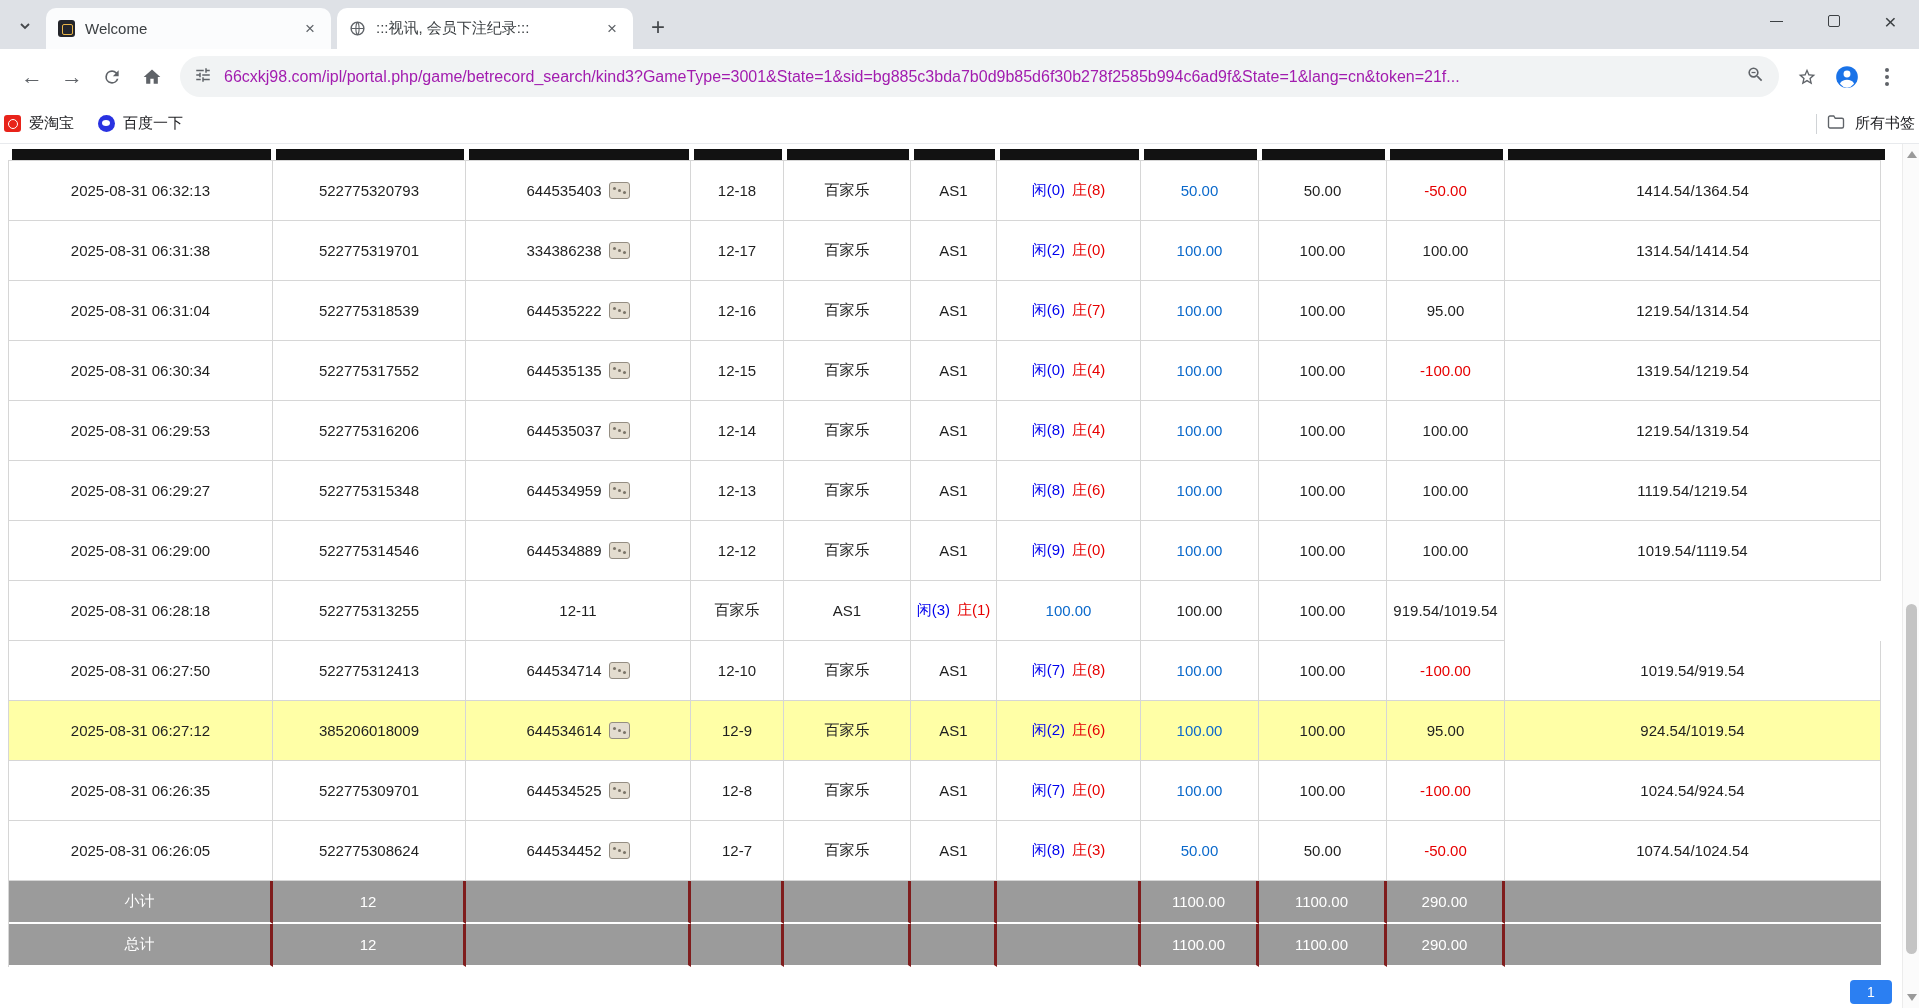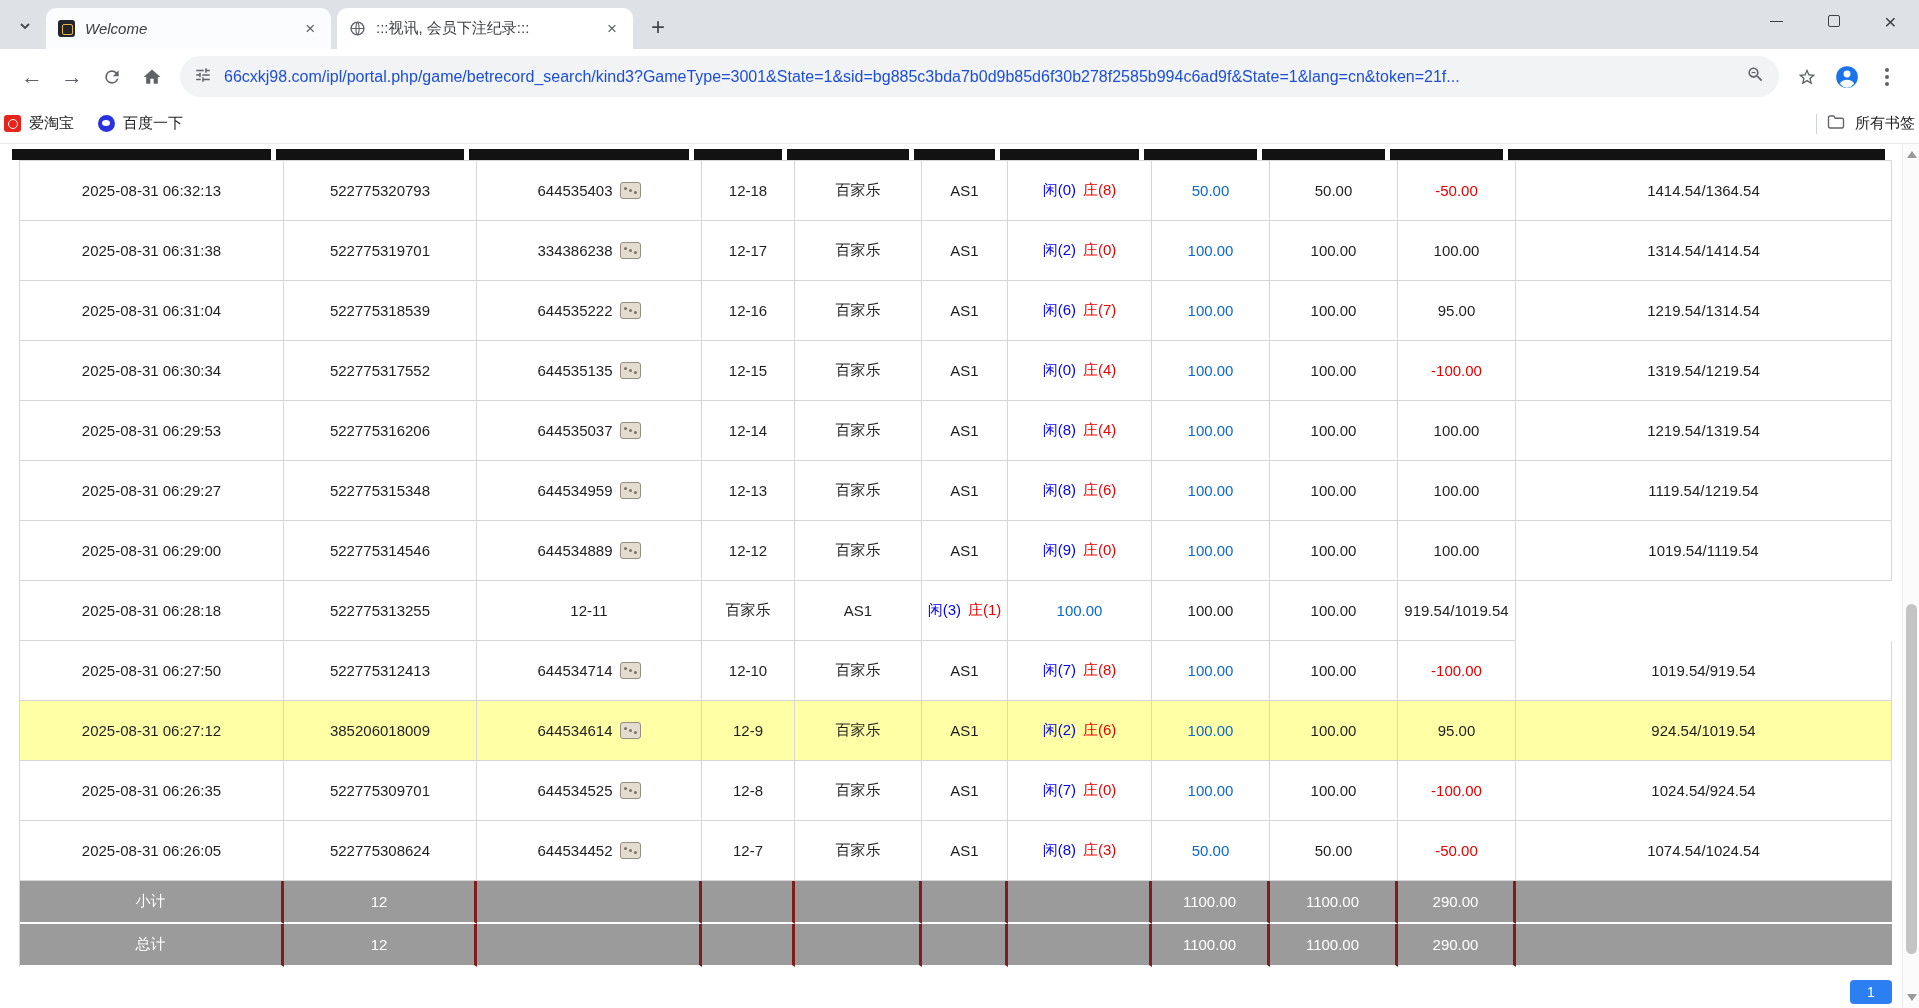--- a/index.html
+++ b/index.html
@@ -12,60 +12,60 @@
     --pg-blue:#2b7ff2;
   }
   *{box-sizing:border-box;margin:0;padding:0;}
   html,body{width:1919px;height:1008px;overflow:hidden;}
   body{font-family:"Liberation Sans","DejaVu Sans",sans-serif;background:#fff;position:relative;}
 
   
   .tabstrip{height:49px;background:#dee1e6;display:flex;align-items:flex-end;position:relative;}
   .tab-search{width:30px;height:30px;margin:0 6px 8px 10px;display:flex;align-items:center;justify-content:center;border-radius:50%;}
   .tab{height:41px;display:flex;align-items:center;padding:0 10px 0 12px;border-radius:10px 10px 0 0;position:relative;}
-  .tab1{width:285px;background:#fbfcfd;font-style:italic;}
+  .tab1{width:285px;background:#fbfcfd;}
   .tab2{width:296px;background:#ffffff;margin-left:6px;}
   .tab .fav{width:17px;height:17px;margin-right:10px;flex:none;}
   .fav-dark{background:#23252b;border-radius:3px;position:relative;}
   .fav-dark::after{content:"";position:absolute;left:4px;top:4px;width:9px;height:9px;border:1.5px solid #e9b54a;border-radius:2px;}
   .tab-title{flex:1;font-size:15px;color:#3c4043;white-space:nowrap;overflow:hidden;}
   .tab-close{width:22px;height:22px;display:flex;align-items:center;justify-content:center;color:#5f6368;font-size:17px;border-radius:50%;flex:none;}
   .newtab{width:30px;height:30px;margin:0 0 7px 10px;display:flex;align-items:center;justify-content:center;font-size:24px;color:#44474a;border-radius:50%;}
   .win-controls{position:absolute;right:0;top:0;height:42px;display:flex;}
   .win-btn{width:57px;height:42px;display:flex;align-items:center;justify-content:center;color:#3c4043;}
   .min-glyph{width:13px;height:0;border-top:1.6px solid #3c4043;}
   .max-glyph{width:12px;height:12px;border:1.6px solid #3c4043;border-radius:2px;}
   .close-glyph{font-size:21px;line-height:1;}
 
   
   .toolbar{height:55px;background:#fff;display:flex;align-items:center;padding:0 12px;}
   .tool-btn{width:40px;height:40px;border-radius:50%;display:flex;align-items:center;justify-content:center;color:#5f6368;font-size:22px;flex:none;}
   .urlbar{flex:1;height:41px;background:#f1f3f4;border-radius:21px;display:flex;align-items:center;padding:0 14px;margin:0 8px;min-width:0;}
-  .url-text{flex:1;font-size:16px;color:#1d4ed8;white-space:nowrap;overflow:hidden;margin:0 12px;}
+  .url-text{flex:1;font-size:16px;color:#a21caf;white-space:nowrap;overflow:hidden;margin:0 12px;}
   .avatar-wrap{width:40px;height:40px;display:flex;align-items:center;justify-content:center;flex:none;}
   .menu-dots{display:flex;flex-direction:column;gap:3px;align-items:center;}
   .menu-dots i{width:4px;height:4px;border-radius:50%;background:#5f6368;}
 
   
   .bookmarks{height:40px;background:#fff;display:flex;align-items:center;padding:0 4px;border-bottom:1px solid #e8eaed;font-size:15px;color:#202124;}
   .bm-item{display:flex;align-items:center;gap:8px;margin-right:24px;}
   .bm-ico-red{width:17px;height:17px;background:#e8231a;border-radius:3px;position:relative;}
   .bm-ico-red::after{content:"";position:absolute;left:4px;top:4px;width:8px;height:8px;border:1.6px solid #fff;border-radius:50%;}
   .bm-ico-baidu{width:17px;height:17px;border-radius:50%;background:#2932e1;position:relative;}
   .bm-ico-baidu::after{content:"";position:absolute;left:4px;top:5px;width:8px;height:6px;background:#fff;border-radius:50%;}
   .bm-right{margin-left:auto;display:flex;align-items:center;gap:10px;}
   .bm-divider{width:1px;height:20px;background:#d0d3d6;}
 
   
   .content{position:relative;height:864px;background:#fff;overflow:hidden;}
   .grid-row{display:grid;grid-template-columns:264px 193px 225px 93px 127px 86px 144px 118px 128px 118px 1fr;}
   .header-strip{margin:5px 0 0 12px;width:1873px;}
   .hcell{height:11px;background:#121212;border-right:5px solid #fff;}
   .hcell:last-child{border-right:none;}
-  .table-wrap{margin-left:19px;width:1873px;border-left:1px solid #d6d6d6;border-top:1px solid #d6d6d6;}
+  .table-wrap{margin-left:8px;width:1873px;border-left:1px solid #d6d6d6;border-top:1px solid #d6d6d6;}
   .tcell{height:60px;display:flex;align-items:center;justify-content:center;border-right:1px solid #d6d6d6;border-bottom:1px solid #d6d6d6;font-size:15px;color:#1f1f1f;gap:7px;white-space:nowrap;}
   .hl .tcell{background:var(--hl);}
   .amt{color:var(--accent-blue);}
   .neg{color:var(--loss-red);}
   .xian{color:var(--player-blue);}
   .zhuang{color:var(--banker-red);}
   .dice{width:21px;height:17px;background:#e3dccf;border:1px solid #948d82;border-radius:3px;display:flex;align-items:center;justify-content:center;}
   .dice-dots{width:3px;height:3px;background:#7a7468;border-radius:50%;box-shadow:5px 2px 0 #7a7468,-5px -2px 0 #7a7468;}
   .fcell{height:43px;background:var(--footer-gray);color:#fff;display:flex;align-items:center;justify-content:center;font-size:15px;border-right:3px solid #7f1d1d;border-bottom:2px solid #fff;}
   .fcell:last-child{border-right:none;}

